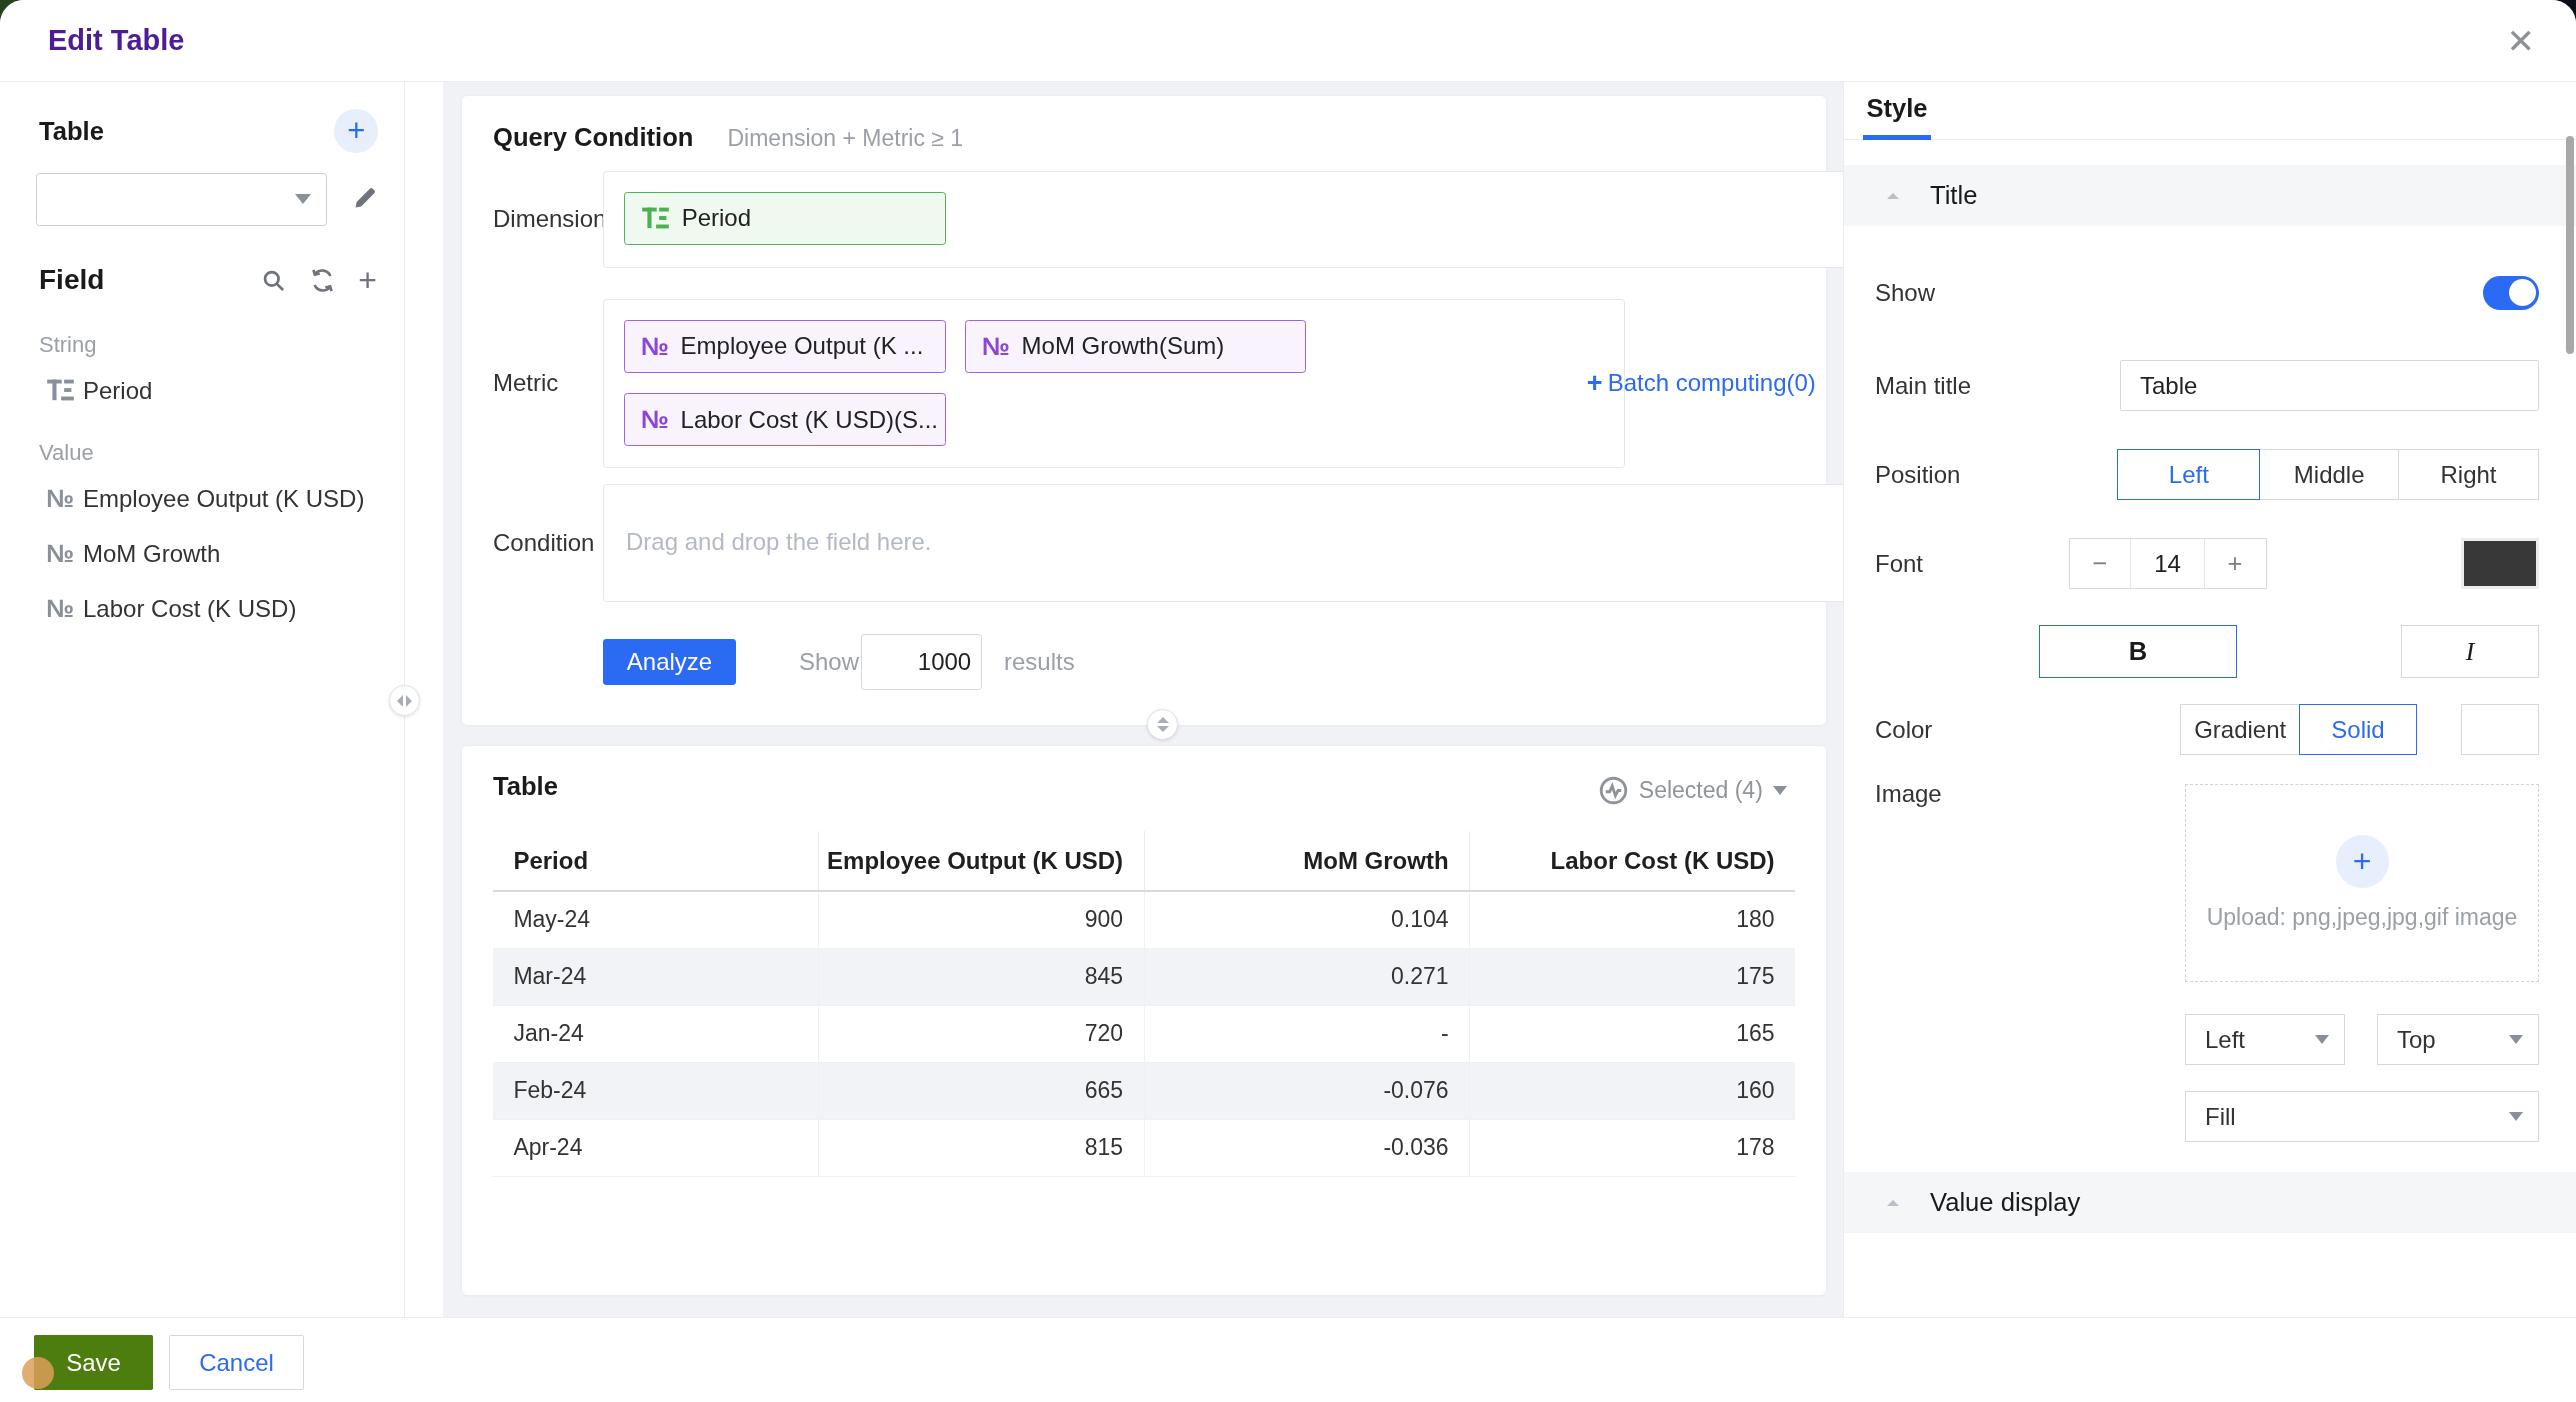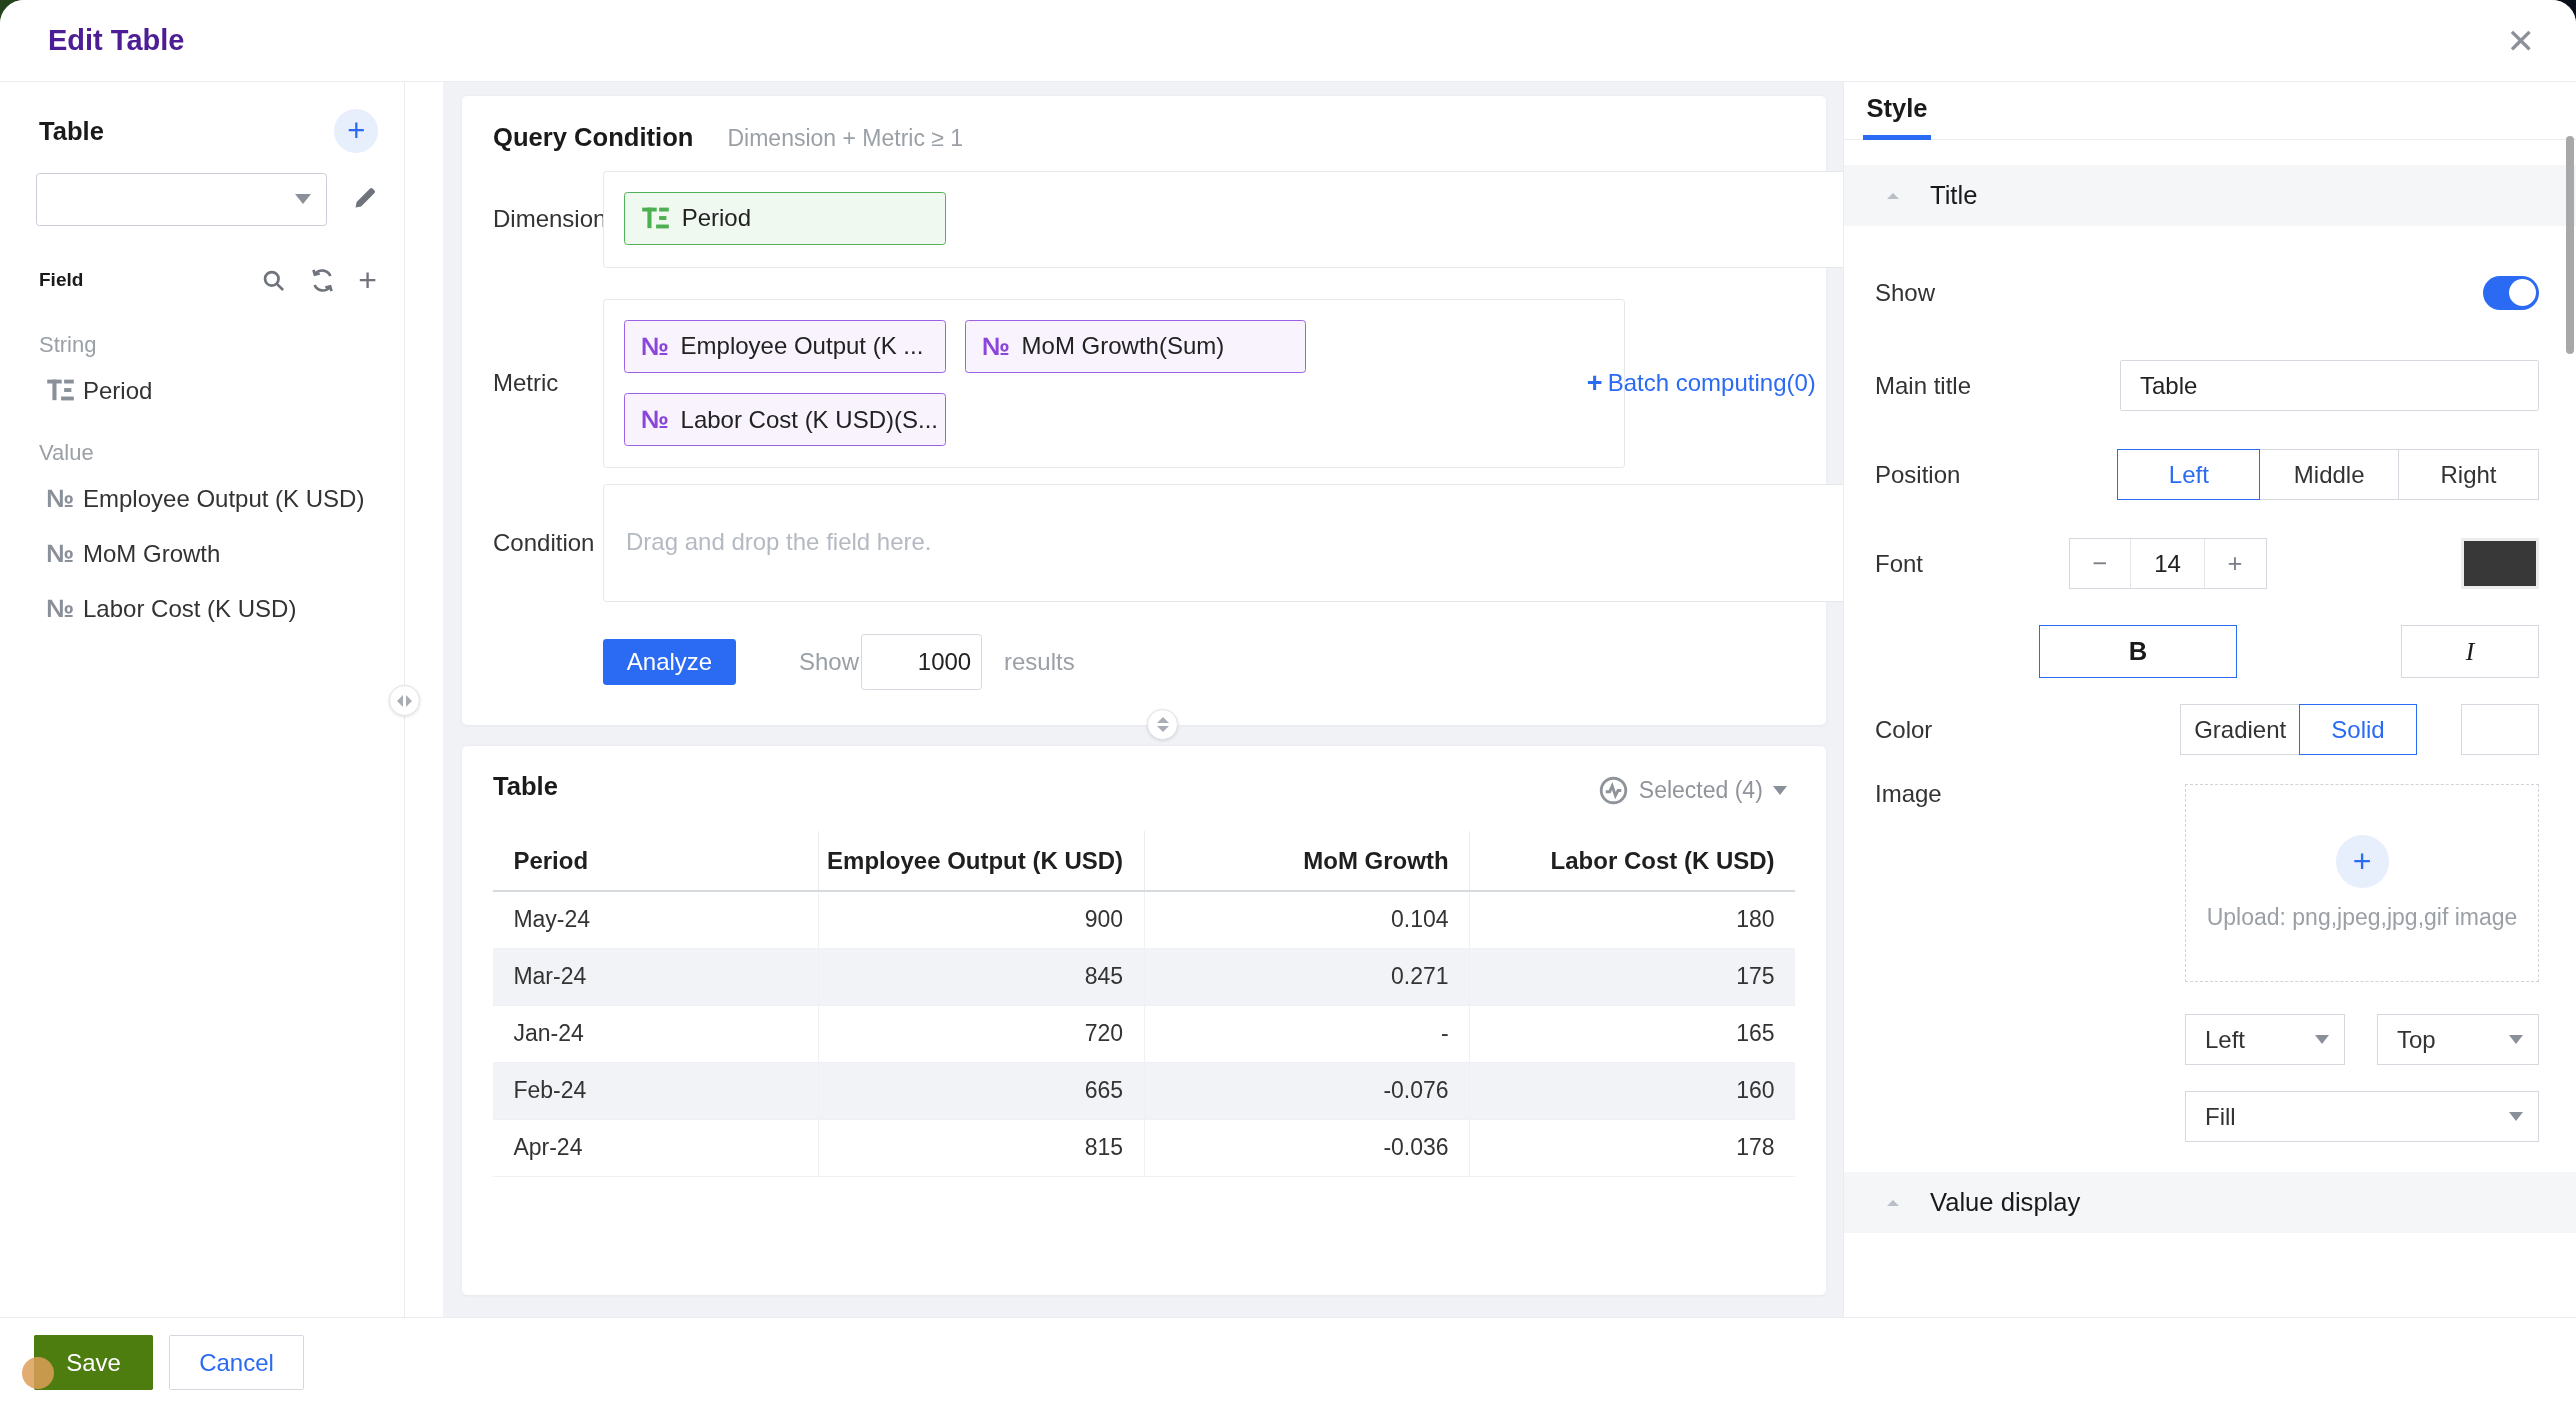--- a/index.html
+++ b/index.html
@@ -20,21 +20,21 @@
   .sidebar { position:absolute; left:0; top:82px; width:405px; bottom:85px; background:#fff; border-right:1.7px solid #eaecef; }
   .sb-row1 { position:absolute; left:39px; right:25.6px; top:27px; height:44px; display:flex; align-items:center; justify-content:space-between; }
   .sb-title { font-size:25.6px; font-weight:bold; color:#1a1a1a; }
   .plus-circle { width:44px; height:44px; border-radius:50%; background:#e7eefc; color:#2b6af3; font-size:31px; display:flex; align-items:center; justify-content:center; cursor:pointer; }
   .sb-select-row { position:absolute; left:36px; top:90px; right:25.6px; height:55px; display:flex; align-items:center; }
   .sb-select { width:296px; height:53px; border:1.7px solid #c9ced8; border-radius:3.4px; position:relative; background:#fff; cursor:pointer; }
   .caret { width:0; height:0; border-left:8.5px solid transparent; border-right:8.5px solid transparent; border-top:10.2px solid #8a9099; }
   .sb-select .caret { position:absolute; right:15.3px; top:20.4px; }
   .pencil { margin-left:24px; cursor:pointer; }
   .sb-row2 { position:absolute; left:39px; right:27px; top:181px; height:34px; display:flex; align-items:center; }
-  .sb-field-label { font-size:19px; font-weight:bold; color:#1a1a1a; flex:1; }
+  .sb-field-label { font-size:28px; font-weight:bold; color:#1a1a1a; flex:1; }
   .sb-icons { display:flex; gap:22px; align-items:center; }
   .sb-icons svg, .sb-icons .txt-ic { cursor:pointer; }
   .group-label { font-size:22px; color:#9aa0a6; padding:22px 0 5.1px 39px; }
   .field-item { display:flex; align-items:center; height:55px; padding-left:46px; cursor:pointer; }
   .field-item .f-ic { width:37px; display:flex; align-items:center; }
   .field-item .f-label { font-size:24px; color:#333; }
   .numero { font-size:25px; font-weight:bold; color:#8a9099; }
 
   
   .mid { position:absolute; left:407px; right:733px; top:82px; bottom:85px; background:#f0f2f5;margin-left:36px; }

